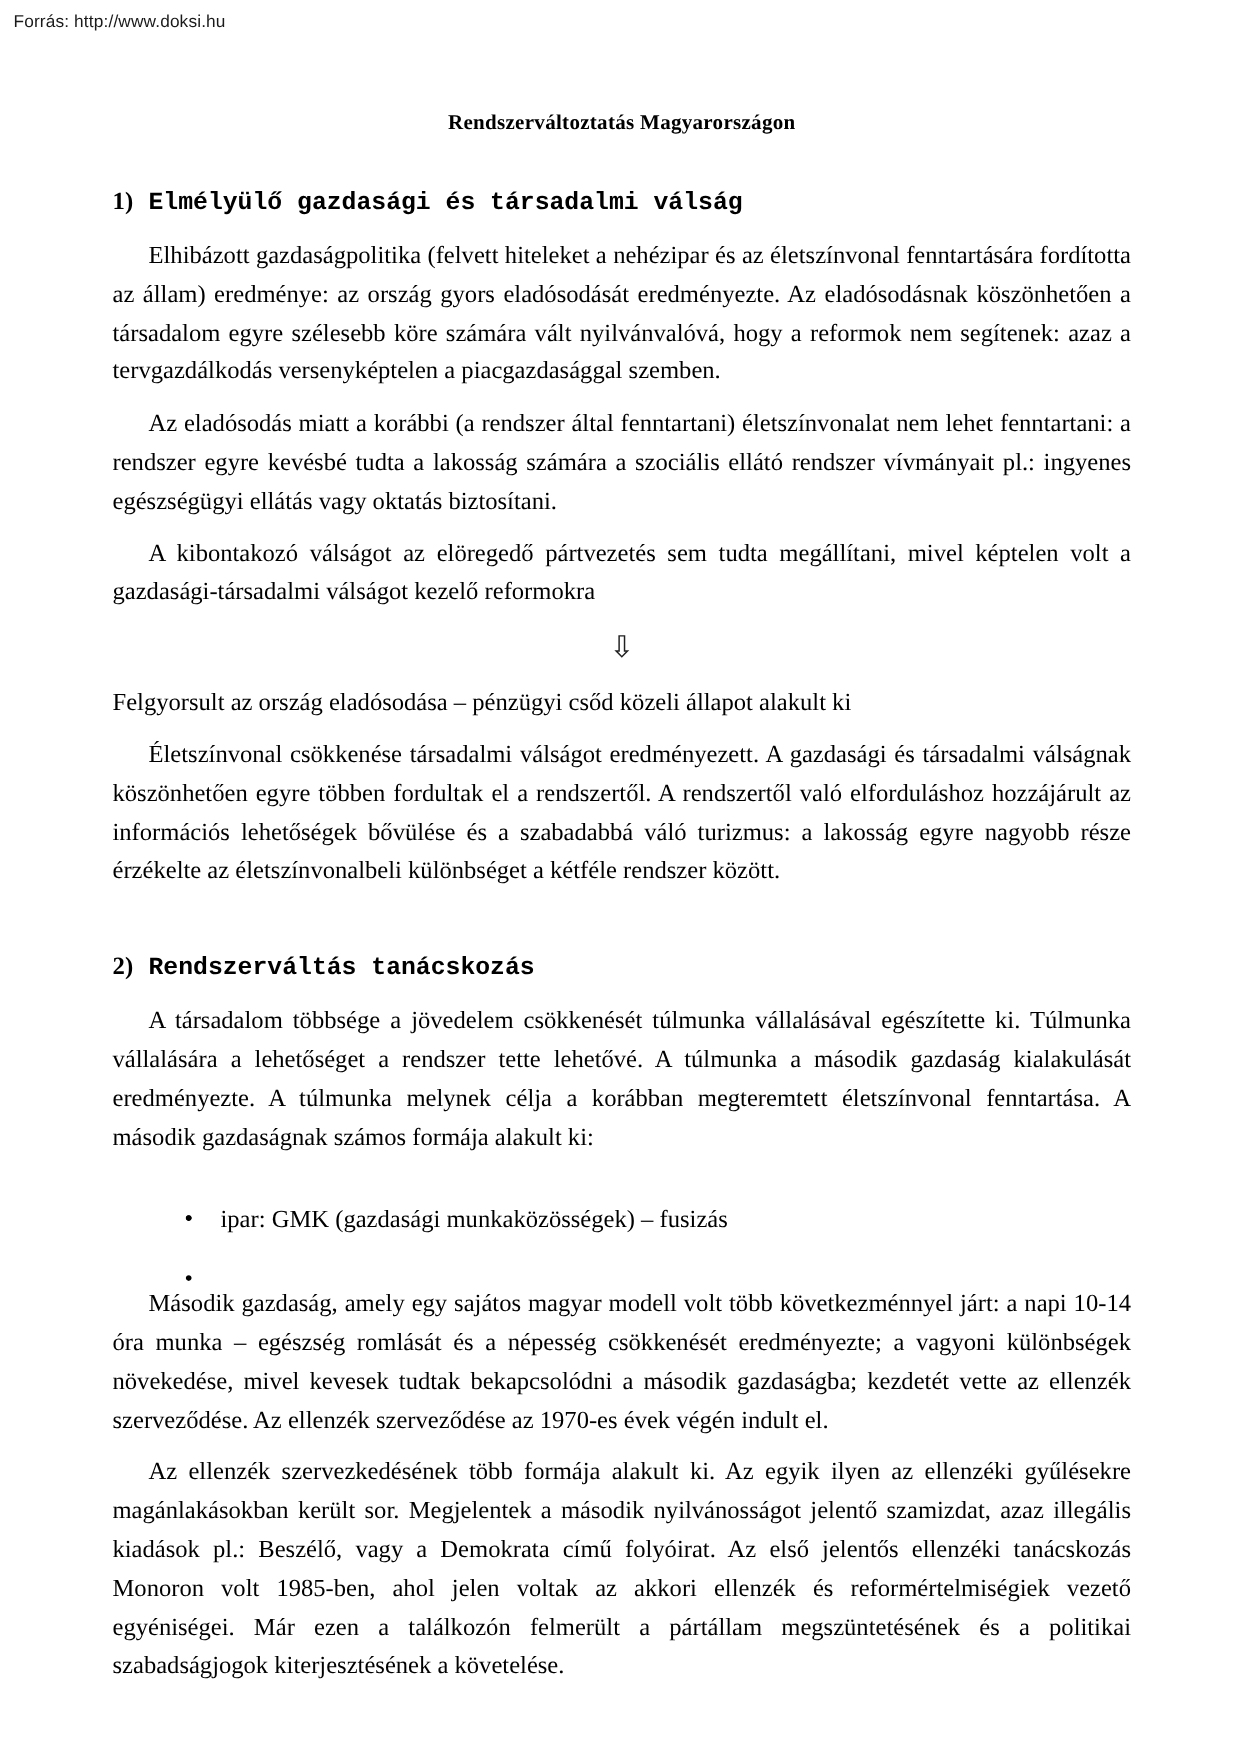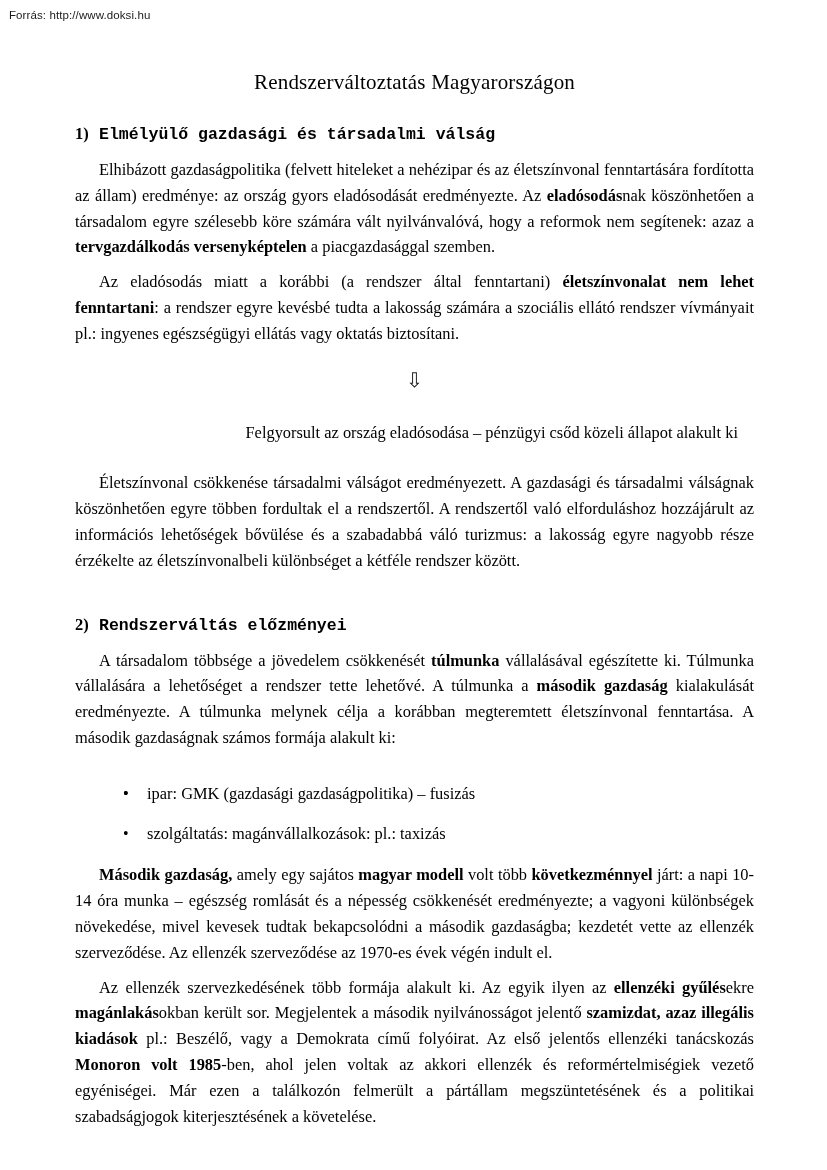--- a/index.html
+++ b/index.html
@@ -39,22 +39,22 @@
   
   .content {
     position: absolute;
     left: 75px;
     top: 72px;
     width: 679px;
   }
 
   .doc-title {
     text-align: center;
-    font-weight: normal;
-    font-size: 21px;
+    font-weight: bold;
+    font-size: 14px;
     line-height: 21px;
     letter-spacing: 0.2px;
     margin: 0 0 30px 0;
   }
 
   
   .section-heading {
     display: flex;
     align-items: baseline;
     font-weight: bold;
@@ -75,24 +75,24 @@
   p.body {
     margin: 0 0 0 0;
     font-size: 16.4px;
     line-height: 25.8px;
     text-align: justify;
     text-indent: 24px;
     hyphens: manual;
   }
 
   p.center {
-    margin: 16px;
+    margin: 0;
     font-size: 16.4px;
     line-height: 25.8px;
-    text-align: right;
+    text-align: left;
     text-indent: 0;
   }
 
   .arrow-line {
     margin: 0;
     text-align: center;
     font-size: 20px;
     line-height: 30px;
     font-family: "DejaVu Sans", sans-serif;
     color: #202020;
@@ -116,21 +116,21 @@
     left: 48px;
     top: 0;
     font-size: 16px;
     line-height: 25.8px;
   }
 
   .gap-sm  { height: 9px; }
   .gap-md  { height: 16px; }
   .gap-xl  { height: 40px; }
 
-  b, strong { font-weight: bold; }
+  b, strong { font-weight: normal; }
 </style>
 </head>
 <body>
 
 <div class="page">
 
   <div class="source-stamp">Forrás: http://www.doksi.hu</div>
 
   <div class="content">
 
@@ -142,48 +142,49 @@
     </div>
 
     <p class="body"><span>Elhibázott gazdaságpolitika (felvett hiteleket a nehézipar és az életszínvonal fenntartására fordította az állam) eredménye: az ország gyors eladósodását eredményezte. Az </span><b>eladósodás</b><span>nak köszönhetően a társadalom egyre szélesebb köre számára vált nyilvánvalóvá, hogy a reformok nem segítenek: azaz a </span><b>tervgazdálkodás versenyképtelen</b><span> a piacgazdasággal szemben.</span></p>
 
     <div class="gap-sm"></div>
 
     <p class="body"><span>Az eladósodás miatt a korábbi (a rendszer által fenntartani) </span><b>életszínvonalat nem lehet fenntartani</b><span>: a rendszer egyre kevésbé tudta a lakosság számára a szociális ellátó rendszer vívmányait pl.: ingyenes egészségügyi ellátás vagy oktatás biztosítani.</span></p>
 
     <div class="gap-sm"></div>
 
+    <p class="body"><span>A kibontakozó válságot az elöregedő pártvezetés sem tudta megállítani, mivel képtelen volt a gazdasági-társadalmi válságot kezelő reformokra</span></p>
 
     <div class="gap-sm"></div>
 
     <div class="arrow-line">⇩</div>
 
     <div class="gap-sm"></div>
 
     <p class="center">Felgyorsult az ország eladósodása – pénzügyi csőd közeli állapot alakult ki</p>
 
     <div class="gap-sm"></div>
 
     <p class="body"><span>Életszínvonal csökkenése társadalmi válságot eredményezett. A gazdasági és társadalmi válságnak köszönhetően egyre többen fordultak el a rendszertől. A rendszertől való elforduláshoz hozzájárult az információs lehetőségek bővülése és a szabadabbá váló turizmus: a lakosság egyre nagyobb része érzékelte az életszínvonalbeli különbséget a kétféle rendszer között.</span></p>
 
     <div class="gap-xl"></div>
 
     <div class="section-heading">
       <span class="sh-num">2)</span>
-      <span class="sh-text">Rendszerváltás előzményei</span>
+      <span class="sh-text">Rendszerváltás tanácskozás</span>
     </div>
 
     <p class="body"><span>A társadalom többsége a jövedelem csökkenését </span><b>túlmunka</b><span> vállalásával egészítette ki. Túlmunka vállalására a lehetőséget a rendszer tette lehetővé. A túlmunka a </span><b>második gazdaság</b><span> kialakulását eredményezte. A túlmunka melynek célja a korábban megteremtett életszínvonal fenntartása. A második gazdaságnak számos formája alakult ki:</span></p>
 
     <div class="gap-md"></div>
 
     <ul class="bullets">
       <li><span class="bullet-dot">•</span></li>
-      <li><span class="bullet-dot">•</span><span>ipar: GMK (gazdasági gazdaságpolitika) – fusizás</span></li>
-      <li><span class="bullet-dot">•</span><span>szolgáltatás: magánvállalkozások: pl.: taxizás</span></li>
+      <li><span class="bullet-dot">•</span><span>ipar: GMK (gazdasági munkaközösségek) – fusizás</span></li>
+      <li><span class="bullet-dot">•</span></li>
     </ul>
 
     <div class="gap-md"></div>
 
     <p class="body"><b>Második gazdaság,</b><span> amely egy sajátos </span><b>magyar modell</b><span> volt több </span><b>következménnyel</b><span> járt: a napi 10-14 óra munka – egészség romlását és a népesség csökkenését eredményezte; a vagyoni különbségek növekedése, mivel kevesek tudtak bekapcsolódni a második gazdaságba; kezdetét vette az ellenzék szerveződése. Az ellenzék szerveződése az 1970-es évek végén indult el.</span></p>
 
     <div class="gap-sm"></div>
 
     <p class="body"><span>Az ellenzék szervezkedésének több formája alakult ki. Az egyik ilyen az </span><b>ellenzéki gyűlés</b><span>ekre </span><b>magánlakás</b><span>okban került sor. Megjelentek a második nyilvánosságot jelentő </span><b>szamizdat, azaz illegális kiadások</b><span> pl.: Beszélő, vagy a Demokrata című folyóirat. Az első jelentős ellenzéki tanácskozás </span><b>Monoron volt 1985</b><span>-ben, ahol jelen voltak az akkori ellenzék és reformértelmiségiek vezető egyéniségei. Már ezen a találkozón felmerült a pártállam megszüntetésének és a politikai szabadságjogok kiterjesztésének a követelése.</span></p>
 

